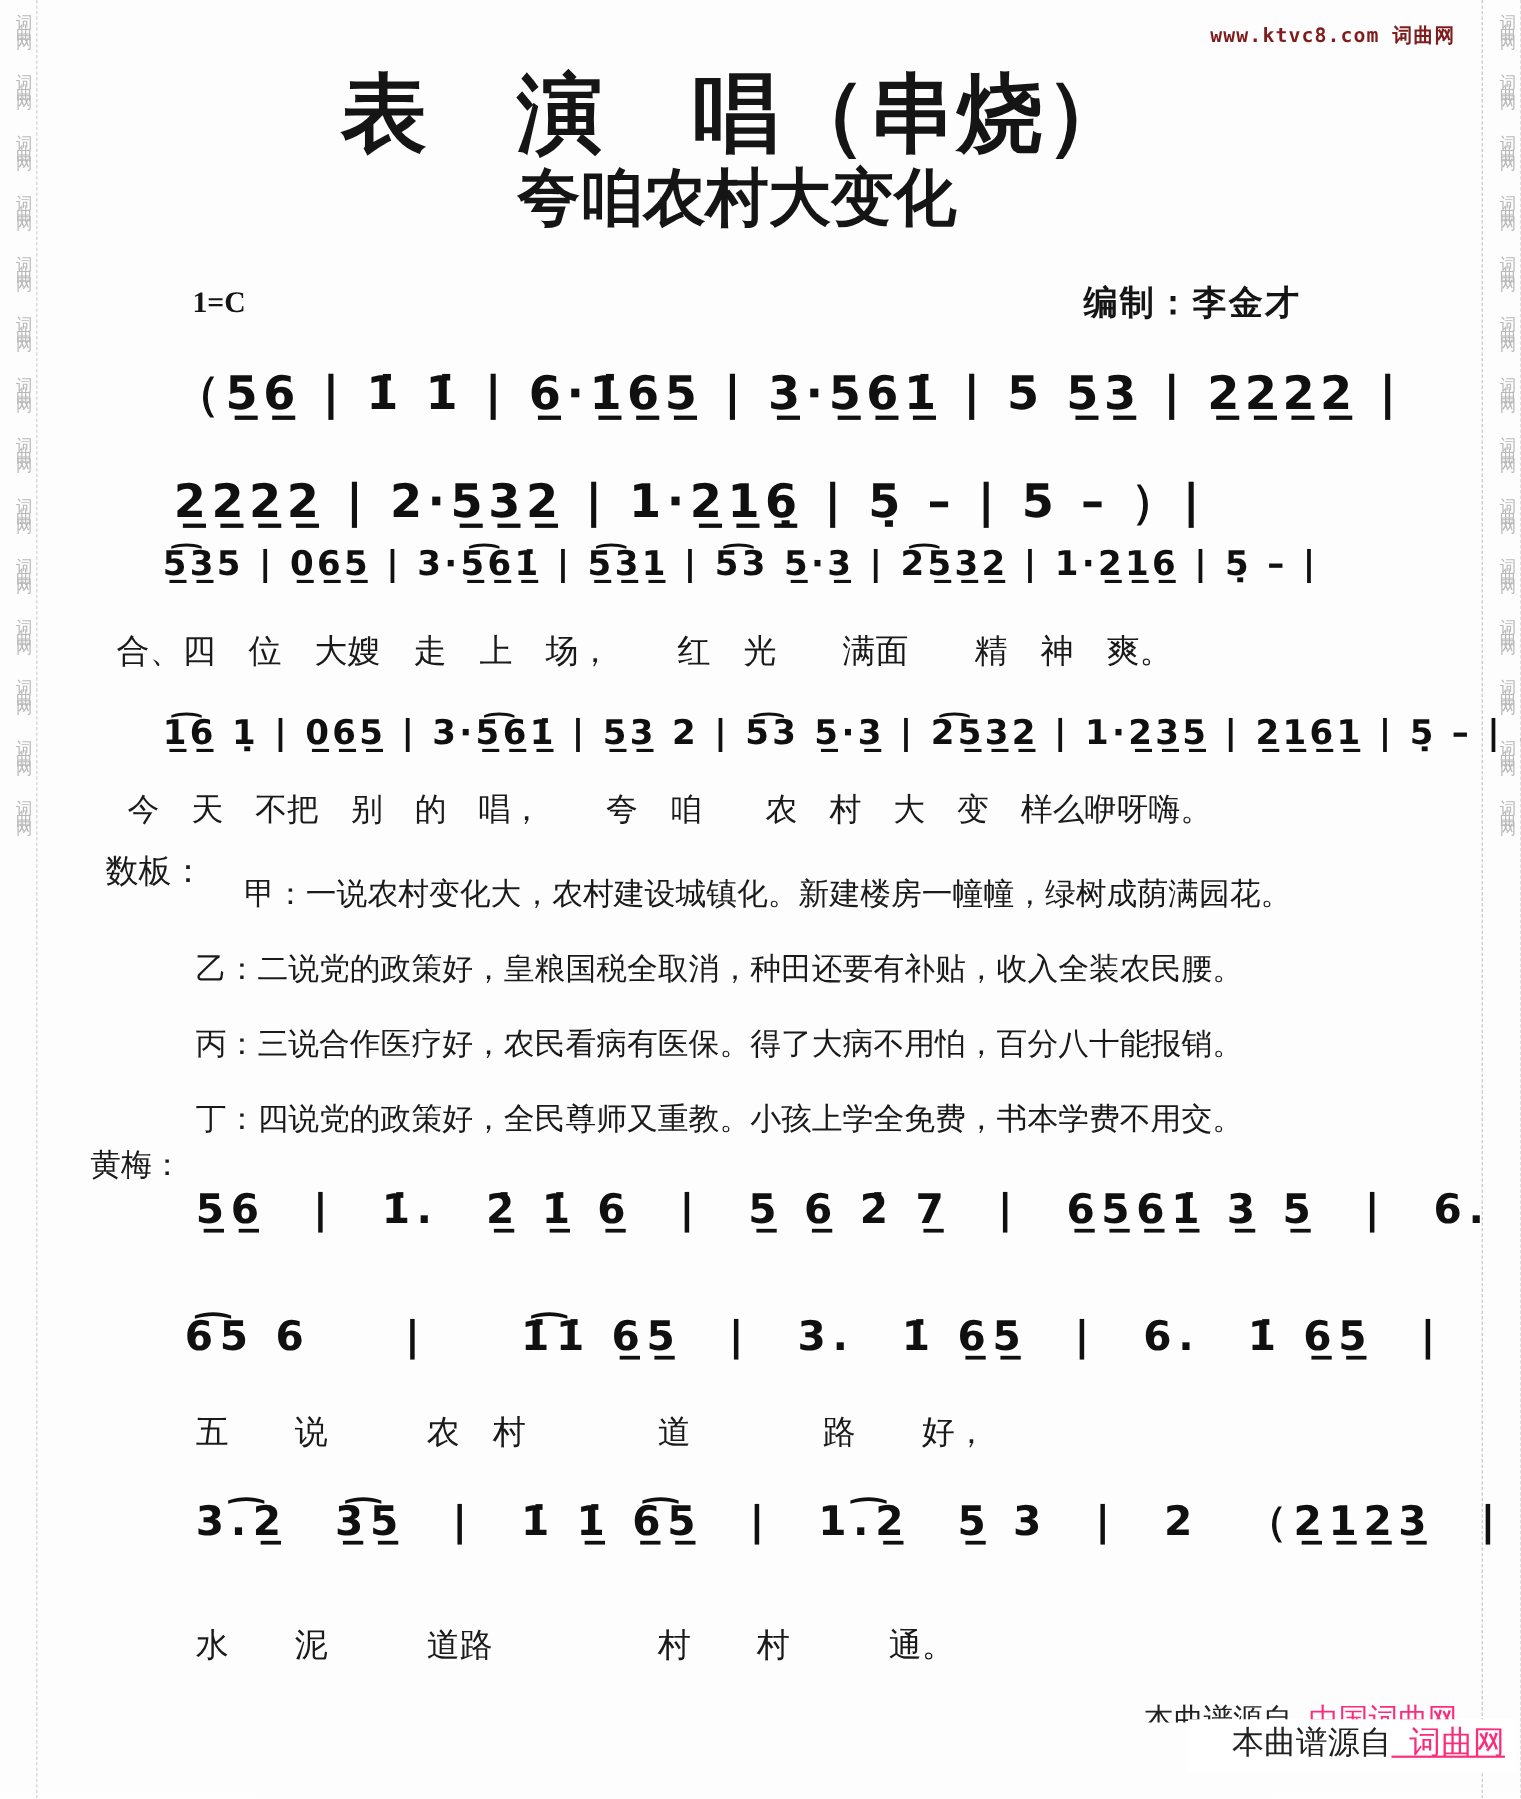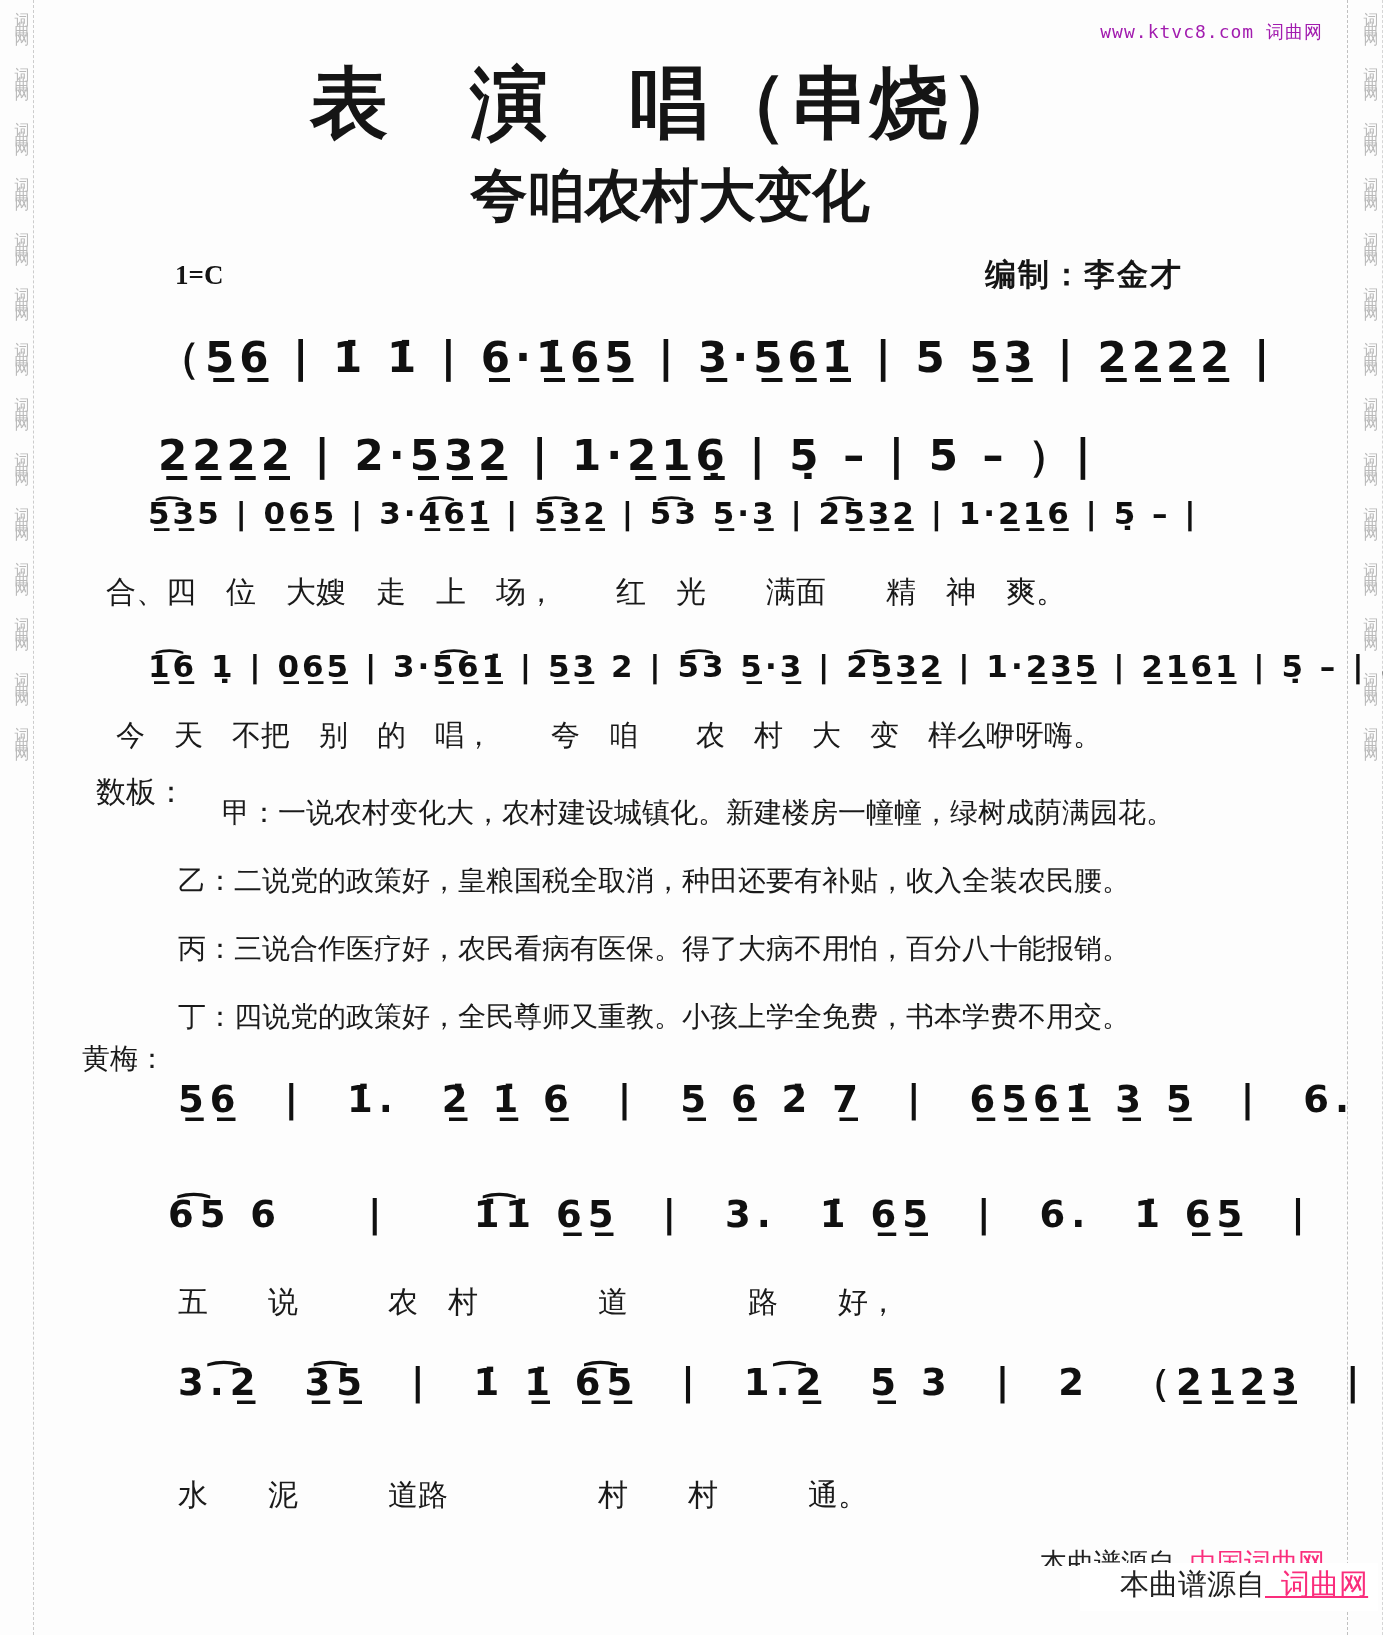--- a/index.html
+++ b/index.html
@@ -7,26 +7,26 @@
         font-family:"Liberation Serif","DejaVu Serif",serif;color:#151515;}
 
   
   .wm-col{position:absolute;top:0;height:1635px;color:#b9b9b9;
           font-family:"DejaVu Sans",sans-serif;font-size:15px;
           writing-mode:vertical-rl;text-orientation:upright;letter-spacing:10px;
           line-height:22px;overflow:hidden;}
   .wm-left{left:3px;width:30px;border-right:1px dashed #cccccc;}
   .wm-right{right:0;width:34px;border-left:1px dashed #c0c0c0;border-right:1px dashed #d6d6d6;}
 
-  .wm-url{position:absolute;top:20px;right:60px;color:#a21caf;
-          font-family:"DejaVu Sans Mono","DejaVu Sans",monospace;font-size:18px;letter-spacing:1px;}
+  .wm-url{position:absolute;top:20px;right:60px;color:#7f1d1d;
+          font-family:"DejaVu Sans Mono","DejaVu Sans",monospace;font-size:18px;letter-spacing:1px;font-weight:bold;}
 
   .title{position:absolute;top:52px;left:0;width:1340px;text-align:center;
          font-size:78px;font-weight:bold;letter-spacing:2px;}
-  .subtitle{position:absolute;top:158px;left:0;width:1340px;text-align:center;
+  .subtitle{position:absolute;top:142px;left:0;width:1340px;text-align:center;
             font-size:57px;font-weight:bold;}
 
   .key{position:absolute;top:260px;left:175px;font-size:27px;font-weight:bold;}
   .arranger{position:absolute;top:254px;right:200px;font-size:31px;font-weight:bold;letter-spacing:2px;}
 
   .music{position:absolute;font-family:"DejaVu Sans",sans-serif;font-weight:bold;
          color:#101010;white-space:pre;}
   .m-big{font-size:42px;letter-spacing:5px;}
   .m-mid{font-size:31px;letter-spacing:3px;}
   .m-huang{font-size:37px;letter-spacing:6px;}
@@ -55,21 +55,21 @@
   <div class="wm-url">www.ktvc8.com 词曲网</div>
 
   <div class="title">表　演　唱（串烧）</div>
   <div class="subtitle">夸咱农村大变化</div>
 
   <div class="key">1=C</div>
   <div class="arranger">编制：李金才</div>
 
   <div class="music m-big" style="top:330px;left:158px;">（5̲6̲ | 1̇ 1̇ | 6̲·1̲̇6̲5̲ | 3̲·5̲6̲1̲̇ | 5 5̲3̲ | 2̲2̲2̲2̲ |</div>
   <div class="music m-big" style="top:412px;left:158px;margin-top:16px;">2̲2̲2̲2̲ | 2·5̲3̲2̲ | 1·2̲1̲6̲̣ | 5̣ – | 5 – ）|</div>
-  <div class="music m-mid" style="top:495px;left:148px;">5̲͡3̲5 | 0̲6̲5̲ | 3·4̲͡6̲1̲̇ | 5̲͡3̲2̲ | 5͡3 5̲·3̲ | 2͡5̲3̲2̲ | 1·2̲1̲6̲ | 5̣ – |</div>
+  <div class="music m-mid" style="top:495px;left:148px;">5̲͡3̲5 | 0̲6̲5̲ | 3·5̲͡6̲1̲̇ | 5̲͡3̲1̲ | 5͡3 5̲·3̲ | 2͡5̲3̲2̲ | 1·2̲1̲6̲ | 5̣ – |</div>
   <div class="lyric" style="top:572px;left:106px;">合、四　位　大嫂　走　上　场，　　红　光　　满面　　精　神　爽。</div>
   <div class="music m-mid" style="top:648px;left:148px;">1̲͡6̲ 1̣ | 0̲6̲5̲ | 3·5̲͡6̲1̲̇ | 5̲3̲ 2 | 5͡3 5̲·3̲ | 2͡5̲3̲2̲ | 1·2̲3̲5̲ | 2̲1̲6̲1̲ | 5̣ – | 5̣ – |</div>
   <div class="lyric" style="top:716px;left:116px;font-size:29px;">今　天　不把　别　的　唱，　　夸　咱　　农　村　大　变　样么咿呀嗨。</div>
 
   <div class="label" style="top:772px;left:96px;font-size:30px;">数板：</div>
 
   <div class="dialog" style="top:794px;margin-left:44px;"><span>甲：</span><span>一说农村变化大，农村建设城镇化。新建楼房一幢幢，绿树成荫满园花。</span></div>
   <div class="dialog" style="top:862px;"><span>乙：</span><span>二说党的政策好，皇粮国税全取消，种田还要有补贴，收入全装农民腰。</span></div>
   <div class="dialog" style="top:930px;"><span>丙：</span><span>三说合作医疗好，农民看病有医保。得了大病不用怕，百分八十能报销。</span></div>
   <div class="dialog" style="top:998px;"><span>丁：</span><span>四说党的政策好，全民尊师又重教。小孩上学全免费，书本学费不用交。</span></div>

